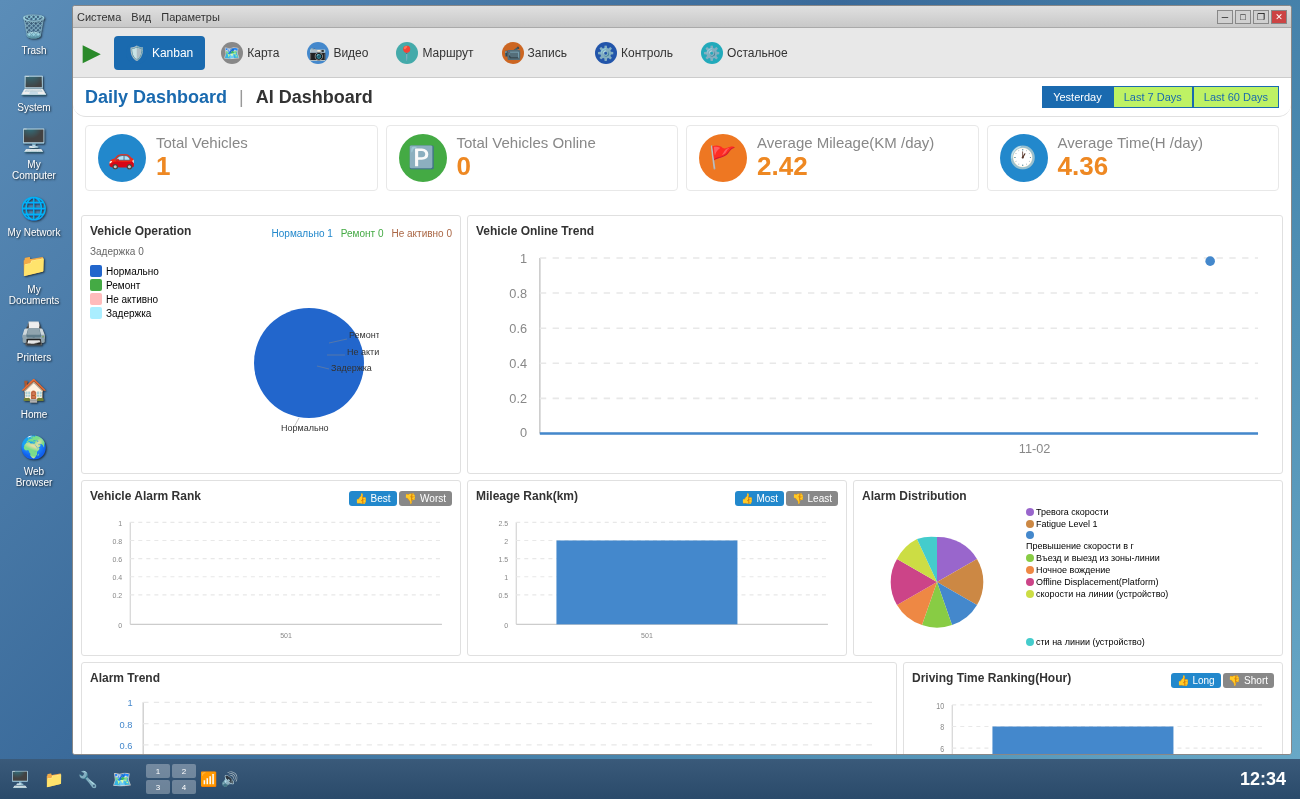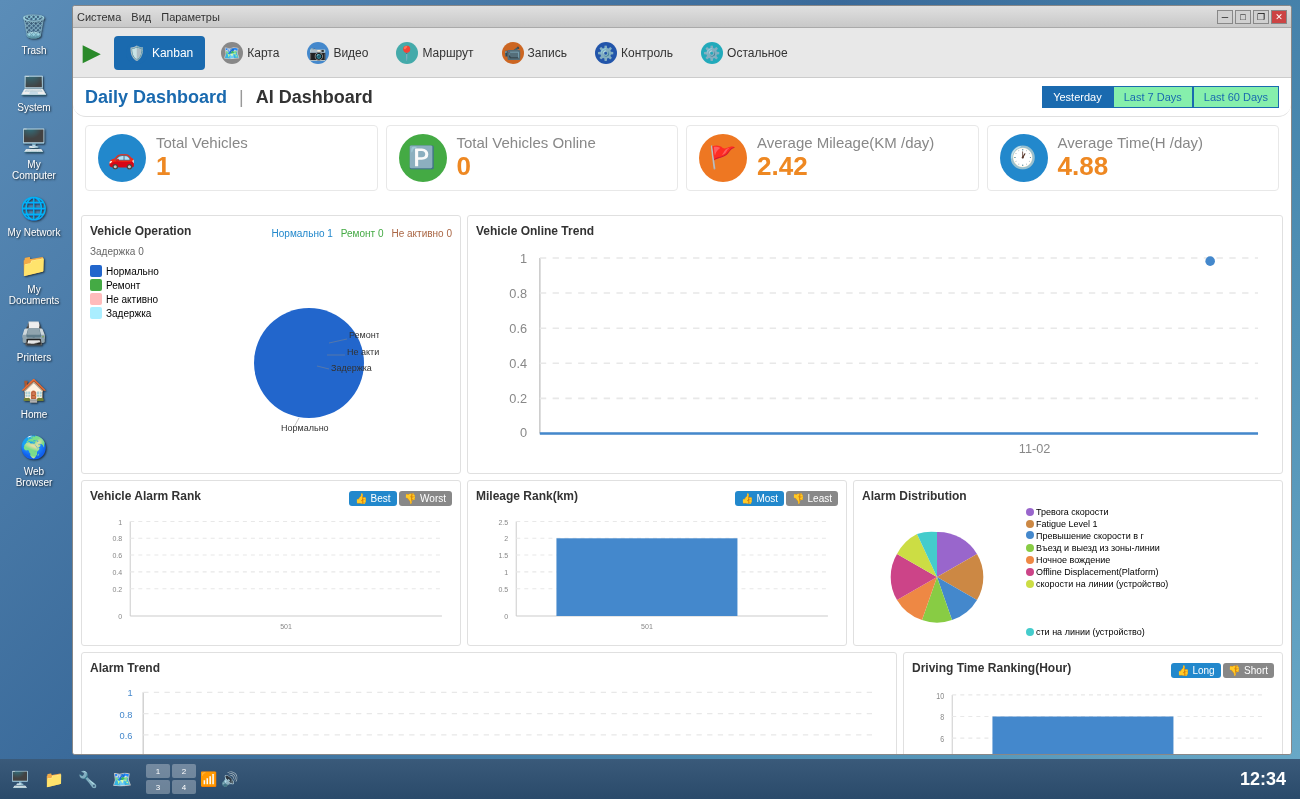--- a/index.html
+++ b/index.html
@@ -196,21 +196,21 @@
     .date-filters {
       margin-left: auto;
       display: flex;
       gap: 0;
     }
     .date-filter-btn {
       padding: 4px 10px;
       font-size: 11px;
       cursor: pointer;
       border: 1px solid #1a6aaf;
-      background: #86efac;
+      background: #bef264;
       color: #1a6aaf;
     }
     .date-filter-btn.active {
       background: #1a6aaf;
       color: white;
     }
 
     
     .stats-row {
       display: flex;
@@ -574,21 +574,21 @@
         <div class="stat-icon orange">🚩</div>
         <div class="stat-info">
           <span class="stat-label">Average Mileage(KM /day)</span>
           <span class="stat-value">2.42</span>
         </div>
       </div>
       <div class="stat-card">
         <div class="stat-icon yellow">🕐</div>
         <div class="stat-info">
           <span class="stat-label">Average Time(H /day)</span>
-          <span class="stat-value">4.88</span>
+          <span class="stat-value">4.36</span>
         </div>
       </div>
     </div>
 
     <div class="charts-area">
 
       <div class="charts-row">
 
         <div class="chart-panel vehicle-op-panel">
           <div class="panel-header">
@@ -753,21 +753,21 @@
             </svg>
             <div style="display:flex;flex-direction:column;gap:2px;font-size:9px;">
               <div style="display:flex;align-items:center;gap:2px;">
                 <div style="width:8px;height:8px;background:#9966cc;border-radius:50%;"></div>
                 <span>Тревога скорости</span>
               </div>
               <div style="display:flex;align-items:center;gap:2px;">
                 <div style="width:8px;height:8px;background:#cc8844;border-radius:50%;"></div>
                 <span>Fatigue Level 1</span>
               </div>
-              <div style="display:flex;gap:2px;">
+              <div style="display:flex;gap:2px;flex-direction:column;">
                 <div style="width:8px;height:8px;background:#4488cc;border-radius:50%;"></div>
                 <span>Превышение скорости в г</span>
               </div>
               <div style="display:flex;align-items:center;gap:2px;">
                 <div style="width:8px;height:8px;background:#88cc44;border-radius:50%;"></div>
                 <span>Въезд и выезд из зоны-линии</span>
               </div>
               <div style="display:flex;align-items:center;gap:2px;">
                 <div style="width:8px;height:8px;background:#ee8844;border-radius:50%;"></div>
                 <span>Ночное вождение</span>

